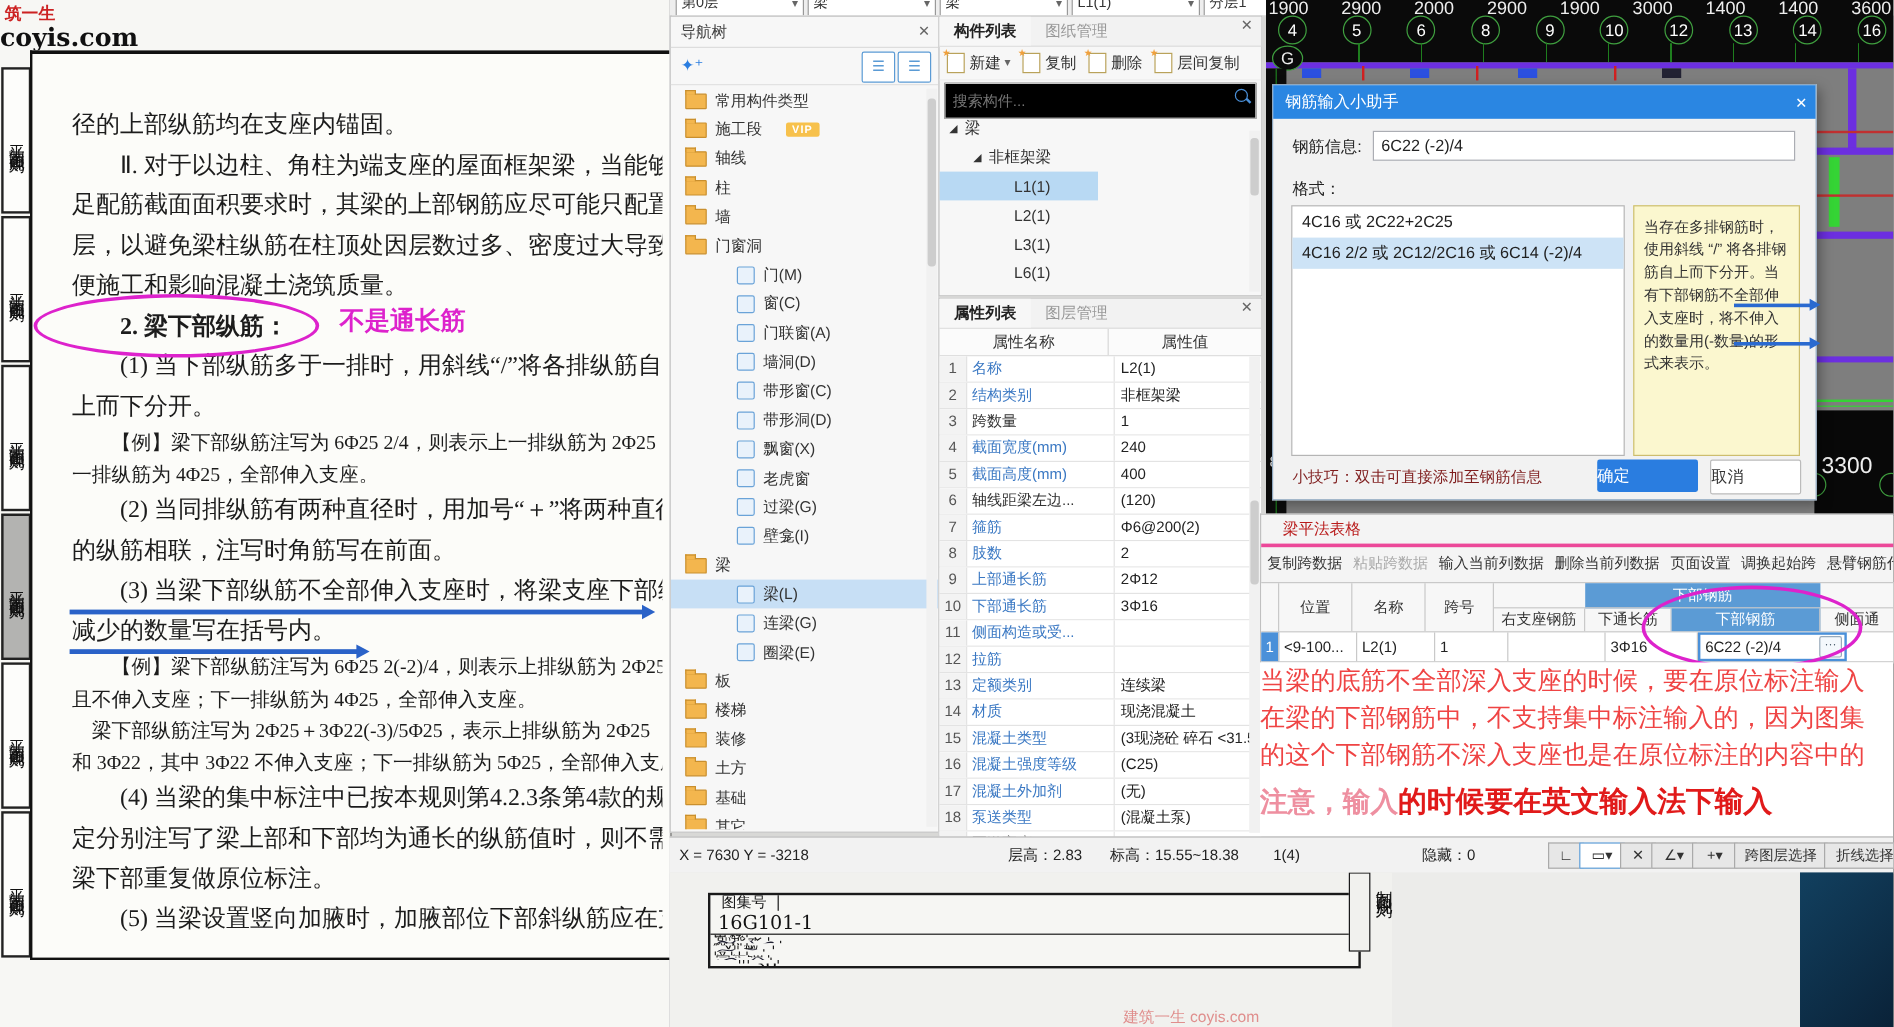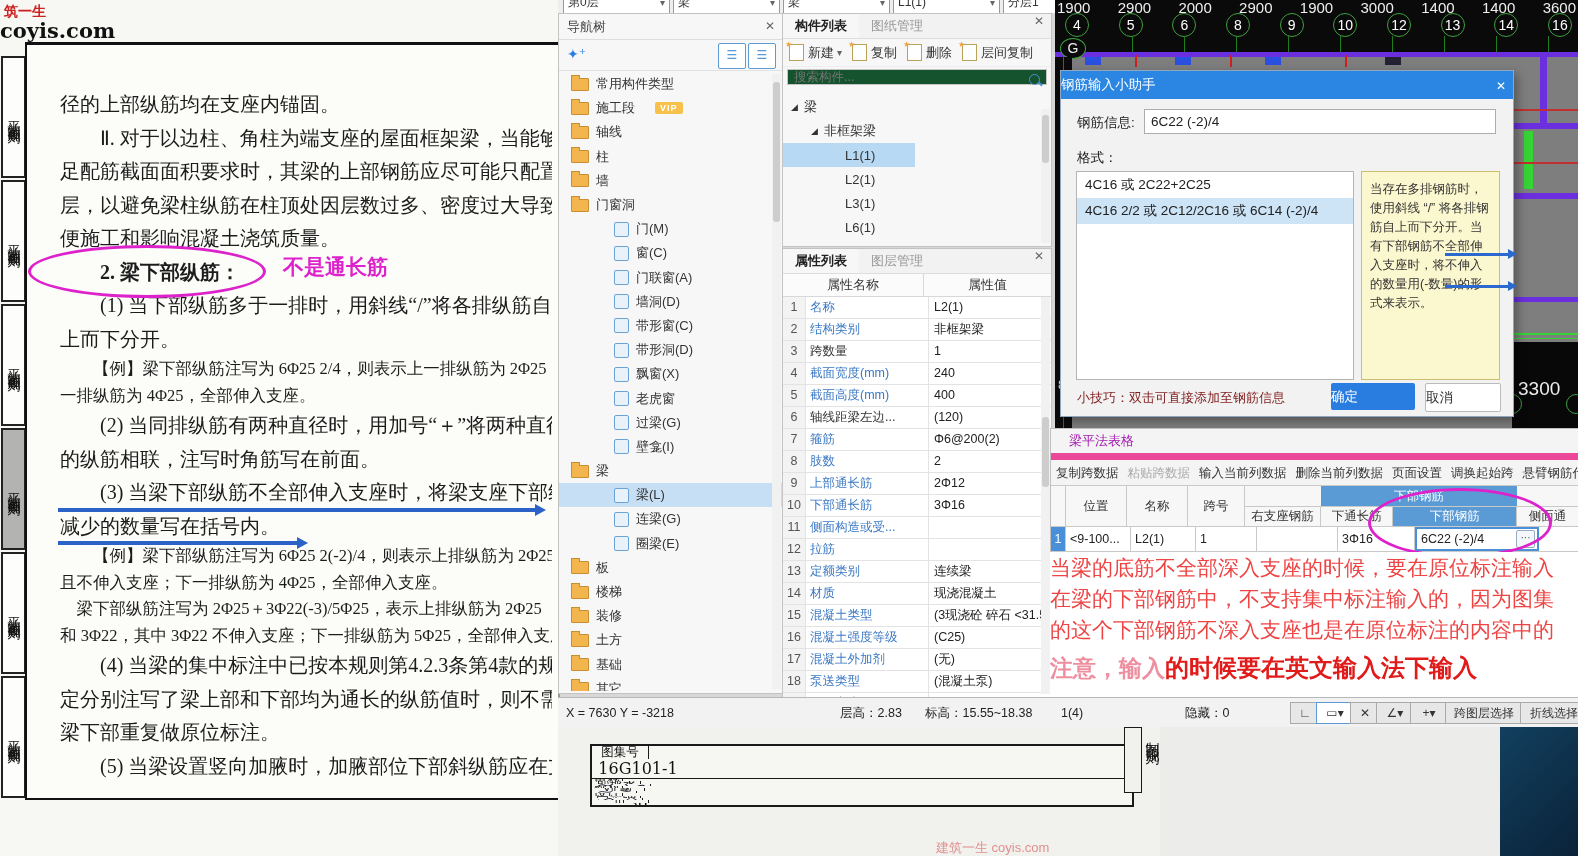--- a/index.html
+++ b/index.html
@@ -58,21 +58,21 @@
   .tab.on{color:#222;font-weight:bold;background:#f7f7f7;}
   .ctools{height:27px;display:flex;align-items:center;padding-left:6px;gap:10px;font-size:13px;color:#333;border-bottom:1px solid #eee;position:relative;}
   .titem{display:flex;align-items:center;}
   .ic{width:13px;height:15px;display:inline-block;position:relative;margin-right:4px;flex:none;}
   .ic-new{background:#fff;border:1px solid #b9a25a;}
   .ic-new::after{content:"★";color:#f0a03c;font-size:8px;position:absolute;top:-5px;left:-5px;}
   .caret::after{content:"▾";color:#666;margin-left:3px;font-size:10px;}
   .chev2{position:absolute;right:6px;color:#555;}
   .chev2::before{content:"»";}
   .searchrow{height:24px;margin:2px 4px;position:relative;}
-  .searchrow input{width:100%;height:16px;border:1px solid #c5c5c5;box-sizing:border-box;font-size:12.5px;padding:0 22px 0 6px;color:#999;background:#14532d;font-family:inherit;}
+  .searchrow input{width:100%;height:30px;border:1px solid #c5c5c5;box-sizing:border-box;font-size:12.5px;padding:0 22px 0 6px;color:#999;background:#000000;font-family:inherit;}
   .mag{position:absolute;right:7px;top:5px;width:9px;height:9px;border:1.6px solid #4a90d9;border-radius:50%;}
   .mag::after{content:"";position:absolute;left:8px;top:8px;width:5px;height:1.6px;background:#4a90d9;transform:rotate(45deg);}
   .comptree .nav-row{height:24px;}
   .t0{padding-left:8px;} .t1{padding-left:28px;} .t2{padding-left:62px;}
   .t2.sel{background:#b8d9f3;width:70px;}
   .texp::before{content:"◢";font-size:9px;color:#333;margin-right:6px;}
   
   #propp{left:782px;top:248px;width:268px;height:447px;}
   .prophead{display:flex;height:22px;background:#fbfbfb;border-bottom:1px solid #d8d8d8;font-size:13px;color:#333;}
   .ph1{width:140px;text-align:center;line-height:22px;border-right:1px solid #d8d8d8;}
@@ -93,37 +93,37 @@
   .glabel{position:absolute;left:5px;top:38px;width:24px;height:19px;border:1px solid #3f9f3f;border-radius:50%;color:#eee;font-size:14px;text-align:center;line-height:19px;background:#0a0a0a;}
   .seg{position:absolute;top:57px;height:8px;background:#2b50e0;width:16px;}
   .tick{position:absolute;top:55px;height:12px;width:2px;background:#d02020;}
   .cadleft{position:absolute;left:0;top:57px;width:17px;height:373px;background:#0b0b0b;}
   .cadleft i{position:absolute;left:8px;top:0;bottom:0;width:1px;background:#1e7e1e;}
   .cadleft em{position:absolute;left:3px;bottom:38px;color:#ddd;font-style:normal;font-size:13px;}
   .cadright{position:absolute;left:457px;top:57px;width:66px;height:373px;}
   .cr{position:absolute;}
   
   #dlg{left:1060px;top:70px;width:452px;height:345px;background:#f2f2f2;border:1px solid #8fa8c0;box-shadow:3px 4px 10px rgba(0,0,0,.35);}
-  .dtitle{height:28px;background:#2a86e2;color:#fff;font-size:13.5px;line-height:28px;position:relative;}
+  .dtitle{height:28px;background:#2a86e2;color:#fff;font-size:13.5px;line-height:28px;padding-left:10px;position:relative;}
   .dtitle .x-icon{color:#fff;top:1px;}
   .dlab{position:absolute;font-size:13.5px;color:#222;}
   #dinfo{position:absolute;left:83px;top:38px;width:352px;height:25px;border:1px solid #abadb3;background:#fff;font-size:13.5px;padding:0 6px;font-family:inherit;color:#222;box-sizing:border-box;}
   .dlist{position:absolute;left:15px;top:100px;width:276px;height:207px;background:#fff;border:1px solid #b5b5b5;font-size:13.5px;}
   .dopt{height:26px;line-height:26px;padding-left:8px;white-space:nowrap;color:#222;}
   .dopt.sel{background:#cde3f6;}
   .dhelp{position:absolute;left:300px;top:100px;width:121px;height:191px;background:#fbf7cf;border:1px solid #cdbd6e;padding:8px;font-size:12.5px;line-height:19px;color:#333;}
   .harrow{position:absolute;height:3px;background:#2a6ad0;}
   .harrow::after{content:"";position:absolute;right:-8px;top:-4px;border-left:9px solid #2a6ad0;border-top:5px solid transparent;border-bottom:5px solid transparent;}
   .dbtn{position:absolute;height:27px;line-height:27px;text-align:left;font-size:13.5px;border-radius:2px;}
   .dok{left:270px;top:312px;width:84px;background:#2a7de0;color:#fff;}
   .dcancel{left:364px;top:312px;width:74px;background:#fff;color:#333;border:1px solid #bbb;}
   .dtip{position:absolute;left:16px;top:318px;font-size:13px;color:#7f1d1d;}
   
   #tblp{left:1050px;top:428px;width:528px;height:124px;background:#f4f4f4;border-top:1px solid #c0c0c0;border-left:1px solid #c0c0c0;}
-  .tptitle{height:24px;line-height:24px;padding-left:18px;color:#a21caf;font-size:13px;border-bottom:7px solid #ec4899;}
+  .tptitle{height:24px;line-height:24px;padding-left:18px;color:#b91c1c;font-size:13px;border-bottom:3px solid #ec4899;}
   .tptools{height:26px;display:flex;align-items:center;gap:9px;padding-left:5px;font-size:12.5px;color:#333;white-space:nowrap;overflow:hidden;}
   .tptools .dis{color:#aaa;}
   .btable{position:absolute;left:0;top:56px;right:0;font-size:12.5px;}
   .thead{display:flex;height:40px;background:#f7f7f7;border-top:1px solid #c9c9c9;}
   .th{border-right:1px solid #c9c9c9;text-align:center;color:#333;}
   .thm{line-height:40px;}
   .cgroup{display:flex;flex-direction:column;}
   .cg-top{height:20px;line-height:20px;border-bottom:1px solid #c9c9c9;text-align:center;}
   .cg-top.blue{background:#5b9bd5;color:#fff;}
   .cg-bot{height:19px;line-height:19px;display:flex;}

